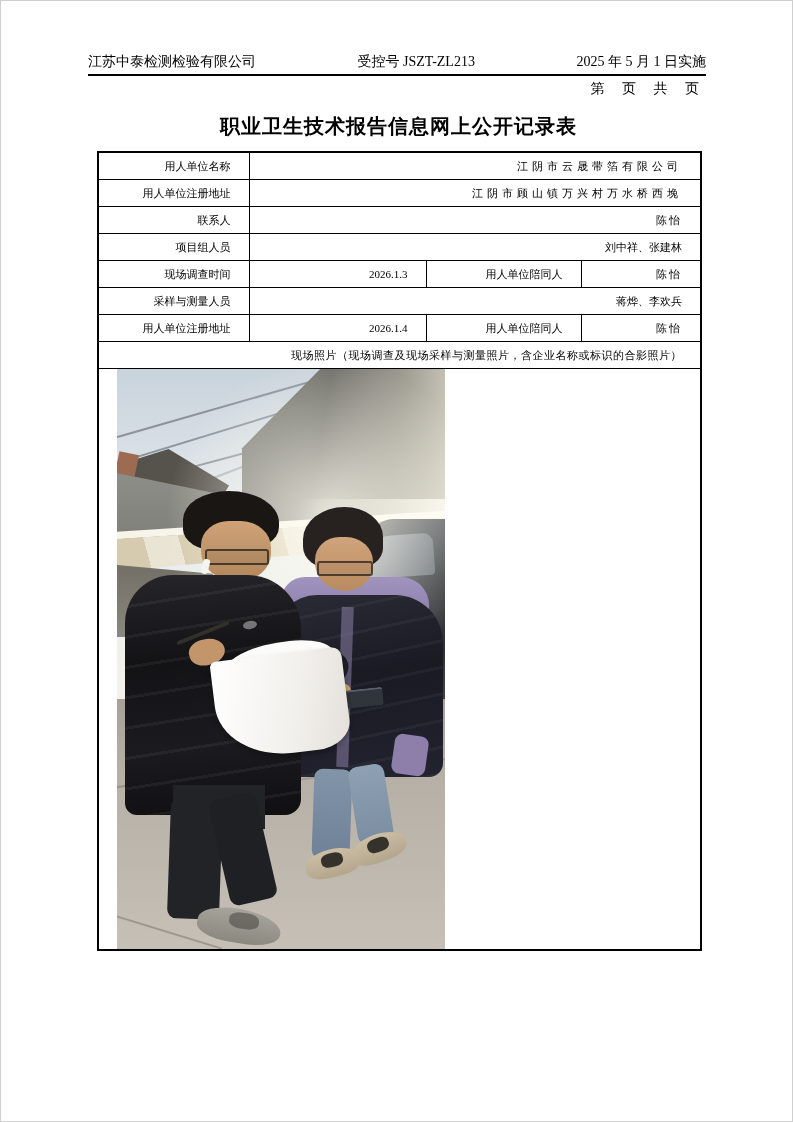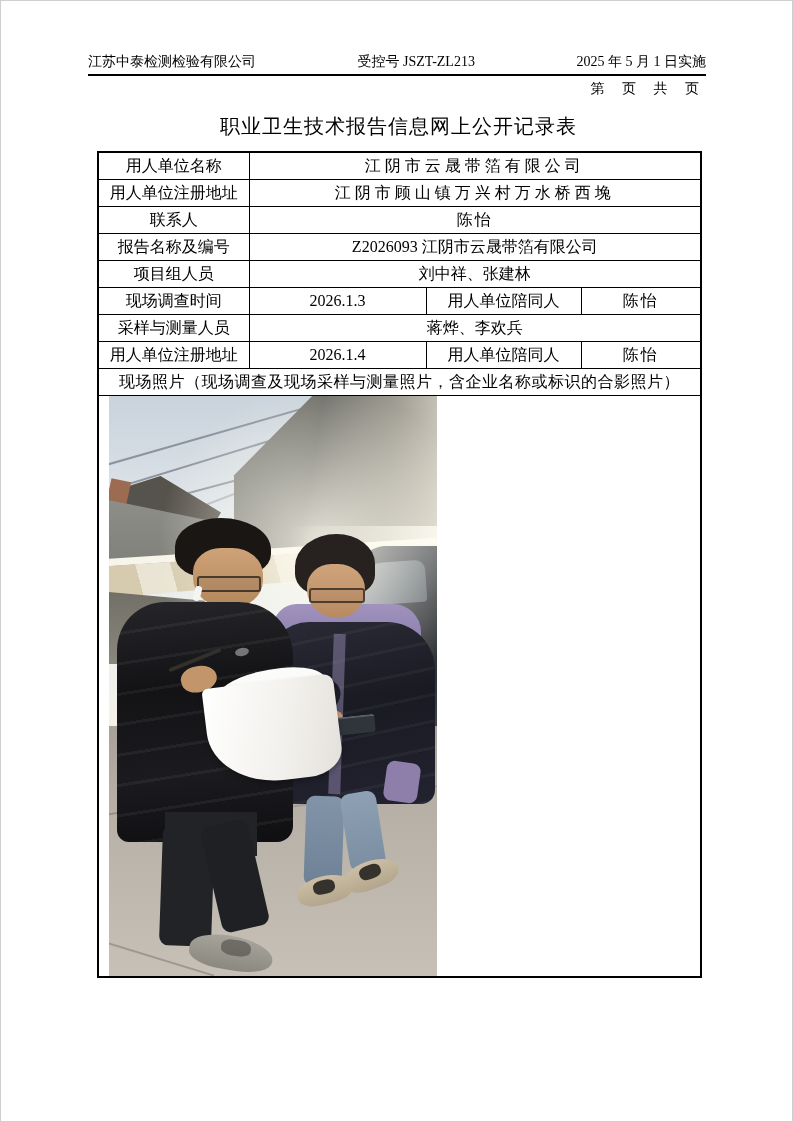--- a/index.html
+++ b/index.html
@@ -12,31 +12,31 @@
   .header{
     position:absolute;left:88px;top:53px;width:618px;
     display:flex;justify-content:space-between;align-items:flex-end;
     font-size:14px;border-bottom:2px solid #000;padding-bottom:3px;
   }
   .page-line{
     position:absolute;right:87px;top:80px;font-size:14px;letter-spacing:7px;
   }
   .title{
     position:absolute;left:97px;top:113px;width:603px;text-align:center;
-    font-size:20px;font-weight:normal;letter-spacing:1px;
+    font-size:20px;font-weight:bold;letter-spacing:1px;
     font-family:"Liberation Sans","DejaVu Sans",sans-serif;
   }
   
   table.record{
     position:absolute;left:97px;top:151px;width:603px;
     border-collapse:collapse;table-layout:fixed;border:2px solid #000;
   }
   table.record td{
-    border:1px solid #000;height:26px;font-size:16px;text-align:center;
-    padding:0 10px;overflow:hidden;white-space:nowrap;
+    border:1px solid #000;height:26px;font-size:11px;text-align:right;
+    padding:0 18px;overflow:hidden;white-space:nowrap;
   }
   td.sp{letter-spacing:4px;border-radius:12px;}
   td.sp2{letter-spacing:2px;}
   td.cap{text-align:left;padding-left:8px;letter-spacing:.5px;}
   td.photocell{padding:0;height:580px;vertical-align:top;}
   
   .photo{
     position:relative;width:328px;height:580px;overflow:hidden;
     background:linear-gradient(180deg,var(--sky,#c9d3dc) 0%,#e7ebee 28%,#f3f1ea 55%,#efece4 70%);
   }
@@ -187,24 +187,20 @@
         <td>用人单位名称</td>
         <td colspan="3" class="sp">江阴市云晟带箔有限公司</td>
       </tr>
       <tr>
         <td>用人单位注册地址</td>
         <td colspan="3" class="sp">江阴市顾山镇万兴村万水桥西堍</td>
       </tr>
       <tr>
         <td>联系人</td>
         <td colspan="3" class="sp2">陈怡</td>
-      </tr>
-      <tr>
-        <td>报告名称及编号</td>
-        <td colspan="3">Z2026093 江阴市云晟带箔有限公司</td>
       </tr>
       <tr>
         <td>项目组人员</td>
         <td colspan="3">刘中祥、张建林</td>
       </tr>
       <tr>
         <td>现场调查时间</td>
         <td>2026.1.3</td>
         <td>用人单位陪同人</td>
         <td class="sp2">陈怡</td>

